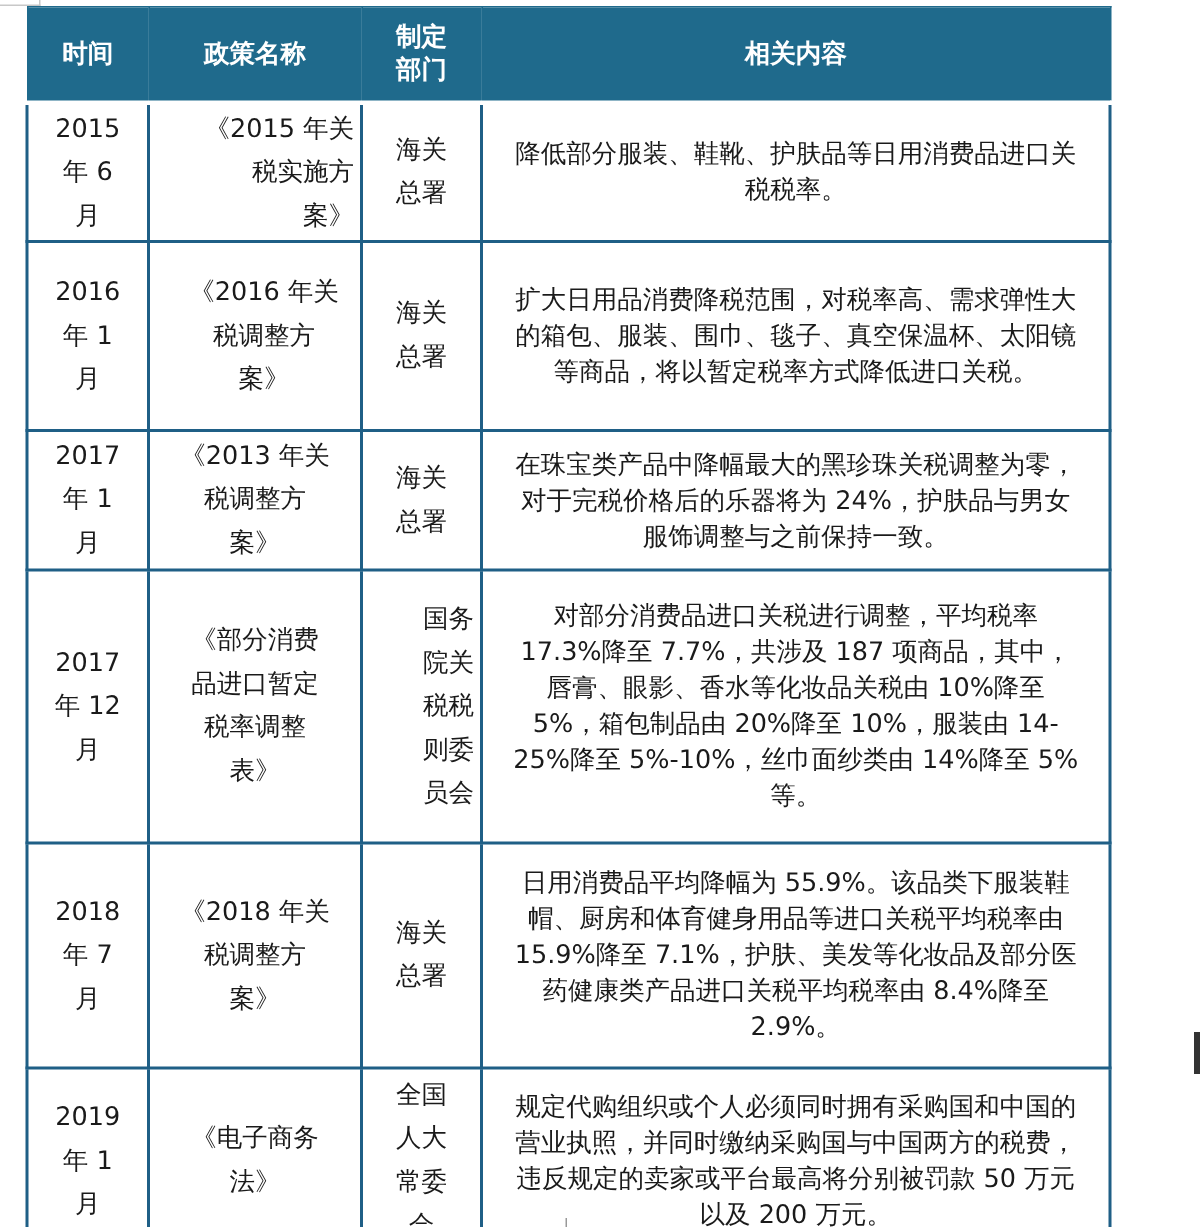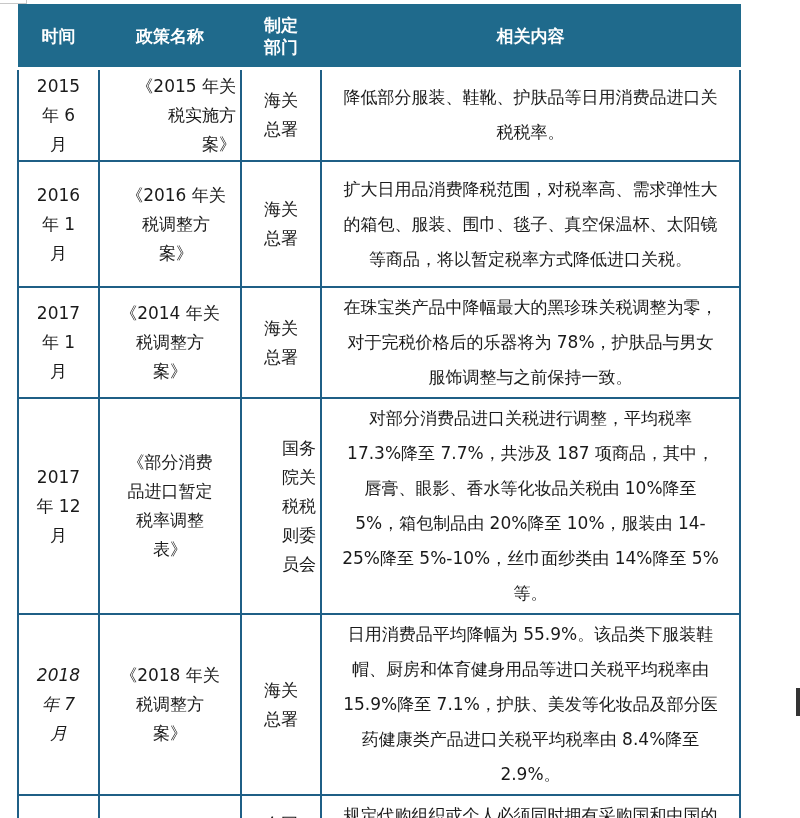--- a/index.html
+++ b/index.html
@@ -20,21 +20,21 @@
   th {
     background: #1f6a8c; color: #ffffff; font-weight: bold; font-size: 17px;
     height: 62px; padding: 0 4px; border: 1px solid #1f6a8c; border-bottom: 3px solid #ffffff;
     text-align: center; vertical-align: middle; line-height: 22px;
   }
   td {
     border: 2px solid #1f5f86; text-align: center; vertical-align: middle;
     color: #1a1a1a; font-size: 17px; line-height: 29px; padding: 0 4px;
     background: #ffffff;
   }
-  td.content { padding: 2px 20px; line-height: 35px; }
+  td.content { padding: 2px 20px; line-height: 24px; }
   col.c1 { width: 81px; }
   col.c2 { width: 142px; }
   col.c3 { width: 80px; }
   col.c4 { width: 419px; }
   tr.r1 td { height: 86px; }
   tr.r2 td { height: 120px; }
   tr.r3 td { height: 87px; }
   tr.r4 td { height: 176px; }
   tr.r5 td { height: 144px; }
   tr.r6 td { height: 118px; }
@@ -85,44 +85,44 @@
 税调整方
 案》</td>
         <td style="white-space:pre-line;">海关
 总署</td>
         <td class="content">扩大日用品消费降税范围，对税率高、需求弹性大的箱包、服装、围巾、毯子、真空保温杯、太阳镜等商品，将以暂定税率方式降低进口关税。</td>
       </tr>
       <tr class="r3">
         <td style="white-space:pre-line;">2017
 年 1
 月</td>
-        <td style="white-space:pre-line;">《2014 年关
+        <td style="white-space:pre-line;">《2013 年关
 税调整方
 案》</td>
         <td style="white-space:pre-line;">海关
 总署</td>
-        <td class="content">在珠宝类产品中降幅最大的黑珍珠关税调整为零，对于完税价格后的乐器将为 78%，护肤品与男女服饰调整与之前保持一致。</td>
+        <td class="content">在珠宝类产品中降幅最大的黑珍珠关税调整为零，对于完税价格后的乐器将为 24%，护肤品与男女服饰调整与之前保持一致。</td>
       </tr>
       <tr class="r4">
         <td style="white-space:pre-line;">2017
 年 12
 月</td>
         <td style="white-space:pre-line;">《部分消费
 品进口暂定
 税率调整
 表》</td>
         <td style="white-space:pre-line;text-align:right;">国务
 院关
 税税
 则委
 员会</td>
         <td class="content">对部分消费品进口关税进行调整，平均税率 17.3%降至 7.7%，共涉及 187 项商品，其中，唇膏、眼影、香水等化妆品关税由 10%降至 5%，箱包制品由 20%降至 10%，服装由 14-25%降至 5%-10%，丝巾面纱类由 14%降至 5%等。</td>
       </tr>
       <tr class="r5">
-        <td style="white-space:pre-line;font-style:italic;">2018
+        <td style="white-space:pre-line;">2018
 年 7
 月</td>
         <td style="white-space:pre-line;">《2018 年关
 税调整方
 案》</td>
         <td style="white-space:pre-line;">海关
 总署</td>
         <td class="content">日用消费品平均降幅为 55.9%。该品类下服装鞋帽、厨房和体育健身用品等进口关税平均税率由 15.9%降至 7.1%，护肤、美发等化妆品及部分医药健康类产品进口关税平均税率由 8.4%降至 2.9%。</td>
       </tr>
       <tr class="r6">

